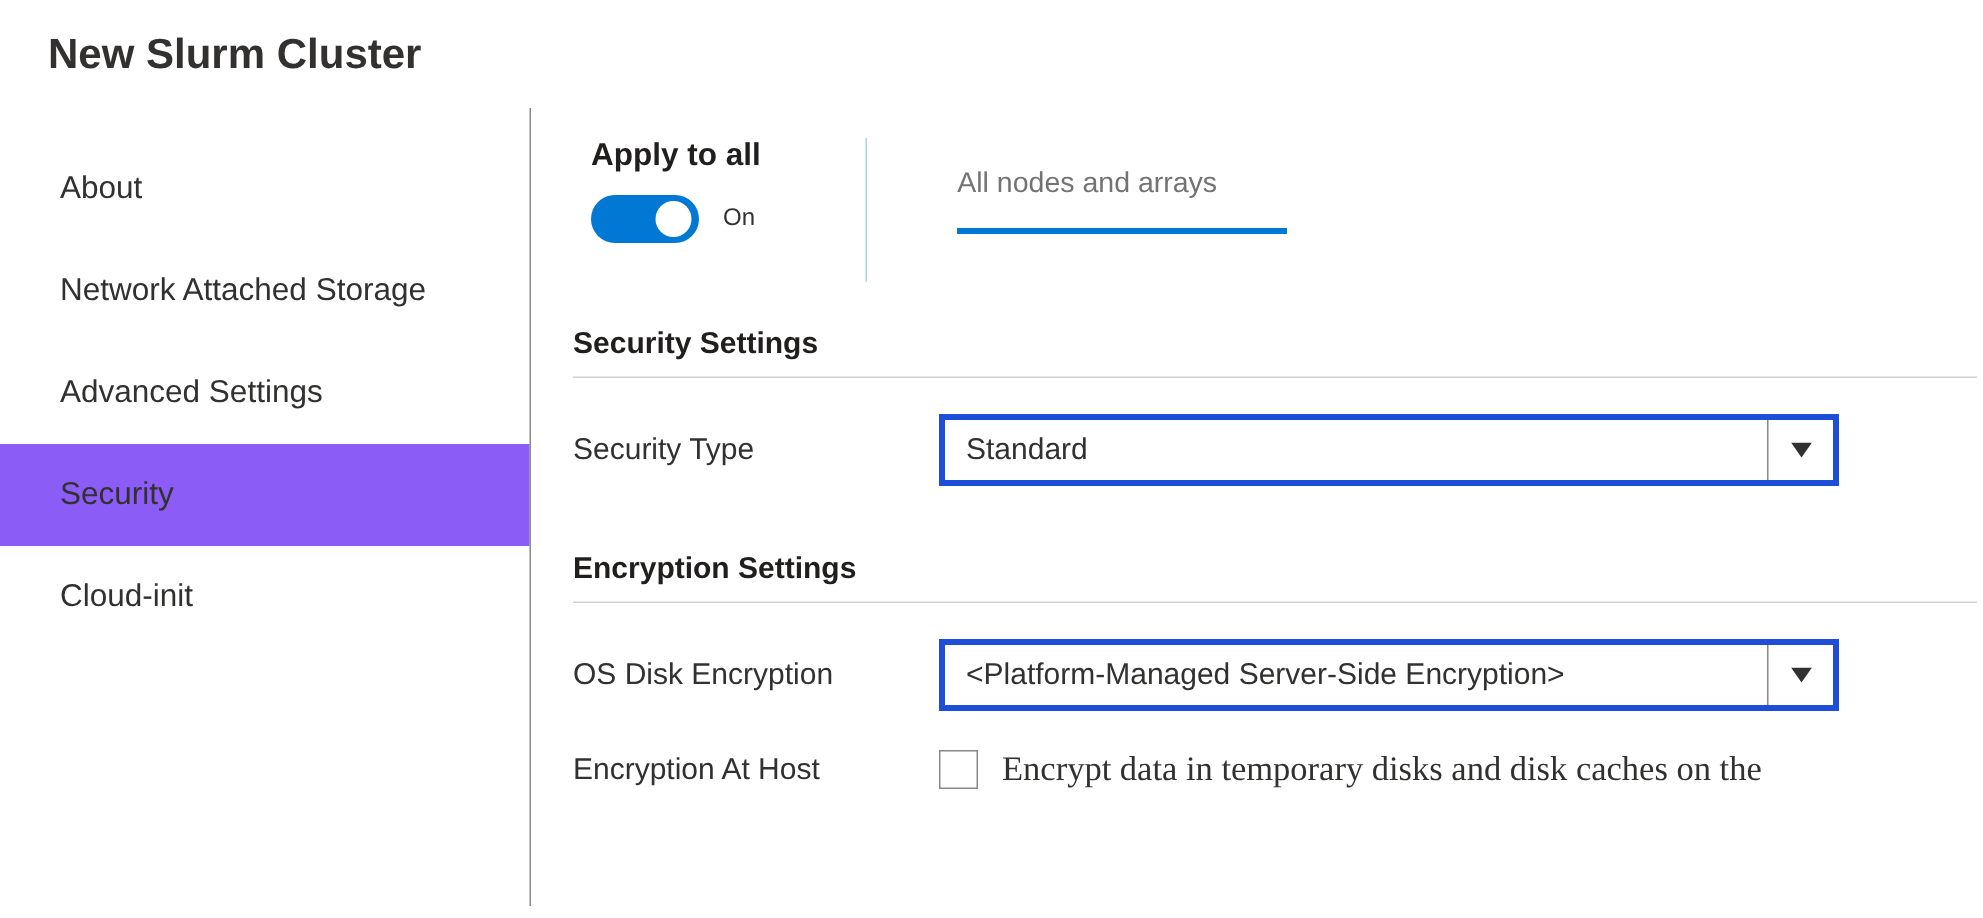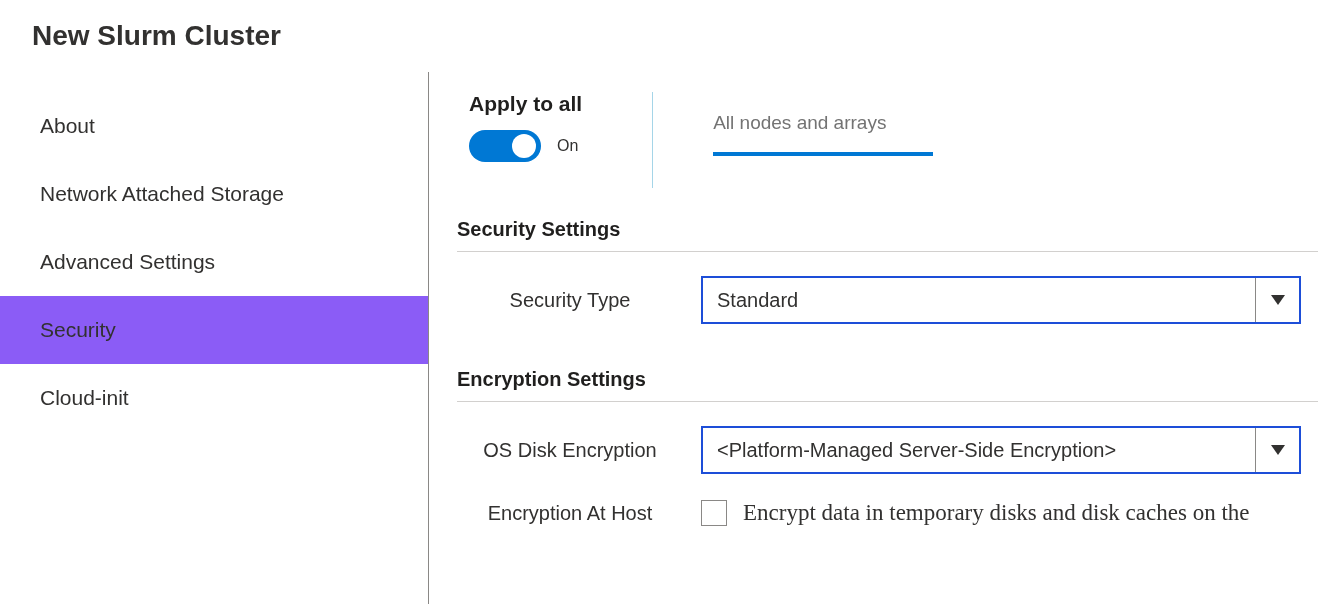--- a/index.html
+++ b/index.html
@@ -19,21 +19,21 @@
       font-size: 28px;
       font-weight: 700;
       color: #323130;
       padding: 20px 0 20px 32px;
     }
     .content-wrapper {
       display: flex;
       height: calc(100% - 80px);
     }
     .sidebar {
-      width: 429px;
+      width: 354px;
       border-right: 1px solid #8a8886;
       padding-top: 20px;
     }
     .sidebar-item {
       padding: 22px 0 22px 40px;
       font-size: 21px;
       color: #323130;
       cursor: pointer;
     }
     .sidebar-item.active {
@@ -115,30 +115,30 @@
       margin-bottom: 24px;
       margin-right: 4px;
     }
     .form-row {
       display: flex;
       align-items: center;
       margin-bottom: 26px;
     }
     .form-label {
       width: 244px;
-      text-align: center;
+      text-align: left;
       font-size: 20px;
       color: #323130;
       padding-right: 18px;
     }
     .select {
       flex: 0 0 600px;
       display: flex;
       height: 48px;
-      border: 2px solid #1d4ed8;
+      border: 4px solid #1d4ed8;
       cursor: pointer;
     }
     .select-value {
       flex: 1;
       padding: 10px 14px;
       font-size: 20px;
       color: #323130;
       display: flex;
       align-items: center;
     }

